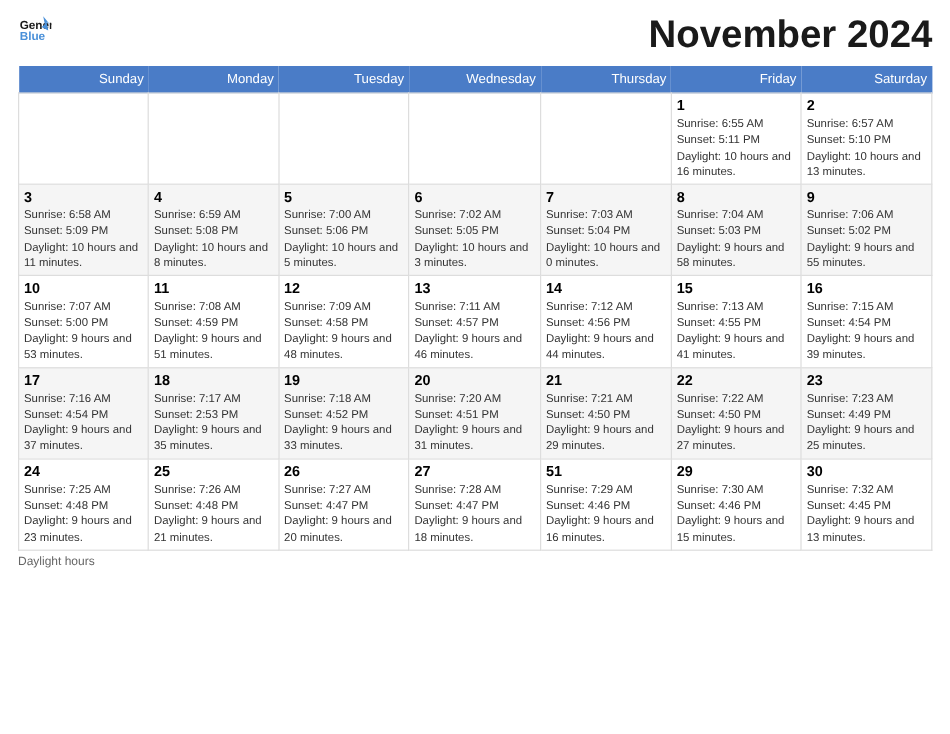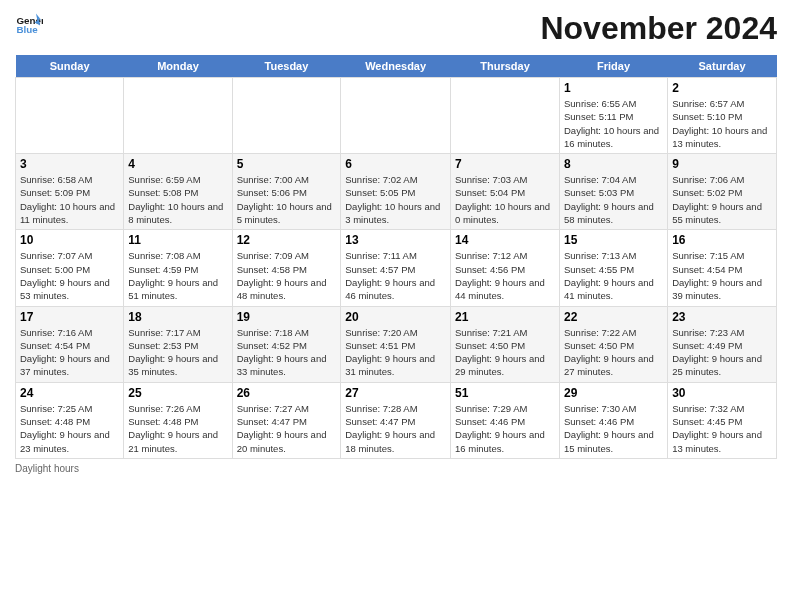--- a/index.html
+++ b/index.html
@@ -43,23 +43,23 @@
     }
     table {
       width: 100%;
       border-collapse: collapse;
       font-size: 10px;
     }
     thead th {
       background-color: #4a7cc7;
       color: white;
       padding: 5px 4px;
-      text-align: center;
+      text-align: right;
       font-size: 11px;
-      font-weight: bold;
+      font-weight: normal;
     }
     tbody td {
       border: 1px solid #ddd;
       vertical-align: top;
       padding: 3px 4px;
       width: 113px;
       min-height: 70px;
     }
     tbody tr {
       background: #fff;

